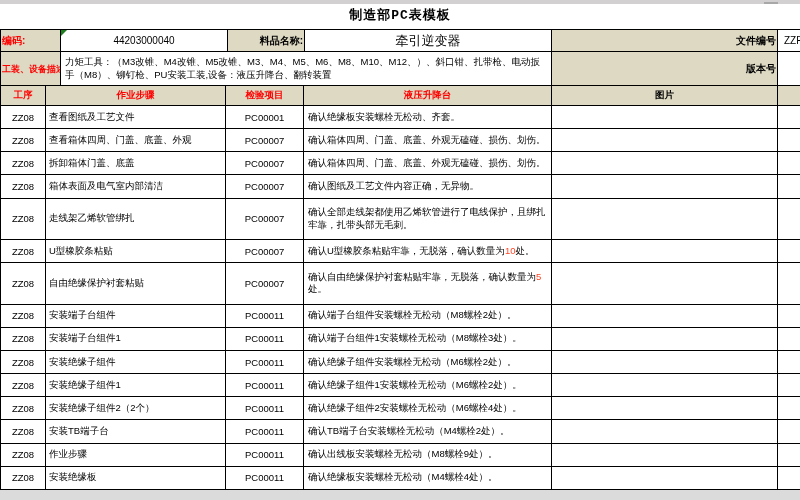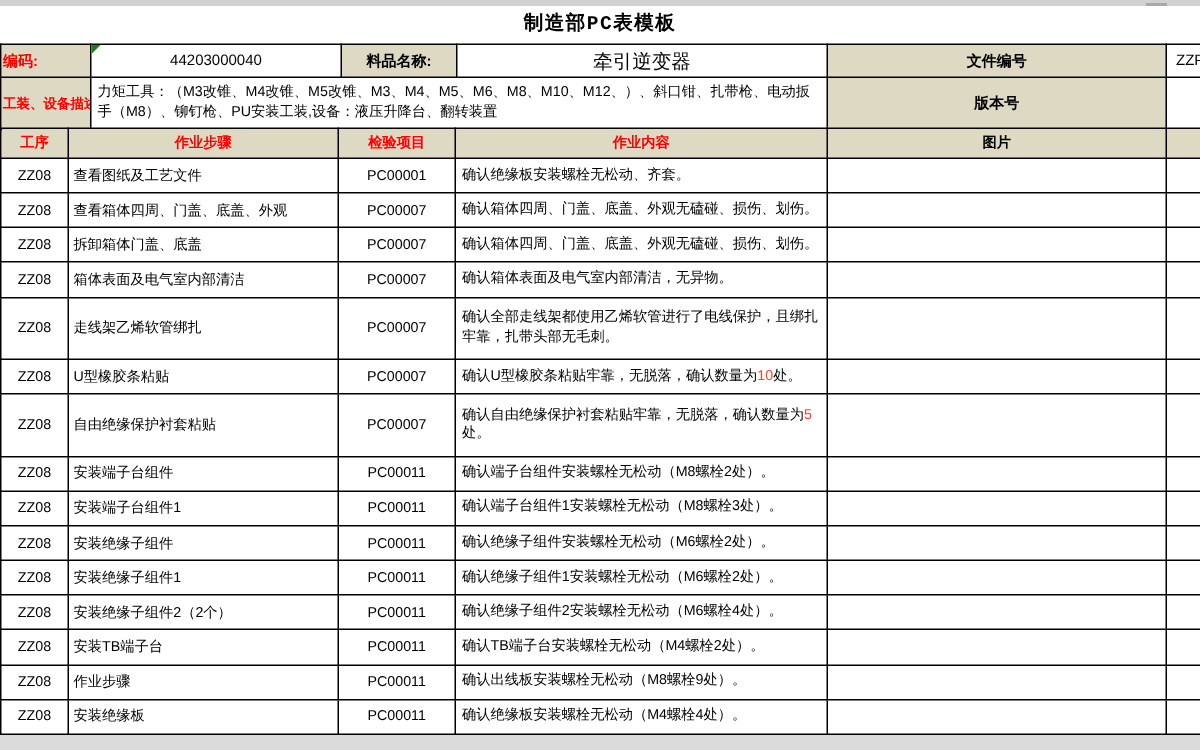--- a/index.html
+++ b/index.html
@@ -12,21 +12,21 @@
 
   table{border-collapse:collapse;table-layout:fixed;}
   td{border:1px solid #000;overflow:hidden;vertical-align:middle;}
 
   .hdr{position:absolute;left:0;top:29px;width:802px;}
   .hdr td{font-size:10px;margin-left:17px;}
   .main{position:absolute;left:0;top:85px;width:802px;height:405px;}
   .main td{font-size:9.5px;}
 
   .tan{background:#ddd9c3;}
-  .lbl{font-weight:bold;text-align:center;white-space:nowrap;}
+  .lbl{font-weight:bold;text-align:right;white-space:nowrap;}
   .red{color:#ff0000;}
   .cut-left{text-align:left;padding-left:1px;white-space:nowrap;}
   .c-center{text-align:center;white-space:nowrap;}
   .c-left{text-align:left;padding:1px 3px;white-space:nowrap;margin-top:29px;}
   .wrap{white-space:normal;line-height:1.35;padding:1px 4px;}
   .code-cell{position:relative;text-align:center;font-size:9.5px;}
   .corner{position:absolute;left:0;top:0;width:0;height:0;
           border-top:6px solid #1e7d1e;border-right:6px solid transparent;}
   .docno{ text-align:left;padding-left:6px;font-size:9.5px;white-space:nowrap;}
   .hl{color:#ff4422;}
@@ -80,21 +80,21 @@
         <col style="width:78px">
       <col style="width:248px">
         <col style="width:226px">
         <col style="width:25px">
     </colgroup>
     <thead>
       <tr style="height:20px">
         <td class="tan col-head red">工序</td>
         <td class="tan col-head red">作业步骤</td>
         <td class="tan col-head red">检验项目</td>
-        <td class="tan col-head red">作业内容</td>
+        <td class="tan col-head red">液压升降台</td>
         <td class="tan col-head">图片</td>
         <td class="tan"></td>
       </tr>
     </thead>
     <tbody>
         <tr>
           <td class="c-center">ZZ08</td>
           <td class="c-left">查看图纸及工艺文件</td>
           <td class="c-center">PC00001</td>
           <td class="wrap"><span>确认绝缘板安装螺栓无松动、齐套。</span><span class="hl"></span><span></span></td>
@@ -114,21 +114,21 @@
           <td class="c-left">拆卸箱体门盖、底盖</td>
           <td class="c-center">PC00007</td>
           <td class="wrap"><span>确认箱体四周、门盖、底盖、外观无磕碰、损伤、划伤。</span><span class="hl"></span><span></span></td>
           <td class="c-center"></td>
           <td class="c-center"></td>
         </tr>
         <tr>
           <td class="c-center">ZZ08</td>
           <td class="c-left">箱体表面及电气室内部清洁</td>
           <td class="c-center">PC00007</td>
-          <td class="wrap"><span>确认箱体表面及电气室内部清洁，无异物。</span><span class="hl"></span><span></span></td>
+          <td class="wrap"><span>确认图纸及工艺文件内容正确，无异物。</span><span class="hl"></span><span></span></td>
           <td class="c-center"></td>
           <td class="c-center"></td>
         </tr>
         <tr>
           <td class="c-center">ZZ08</td>
           <td class="c-left">走线架乙烯软管绑扎</td>
           <td class="c-center">PC00007</td>
           <td class="wrap"><span>确认全部走线架都使用乙烯软管进行了电线保护，且绑扎牢靠，扎带头部无毛刺。</span><span class="hl"></span><span></span></td>
           <td class="c-center"></td>
           <td class="c-center"></td>

